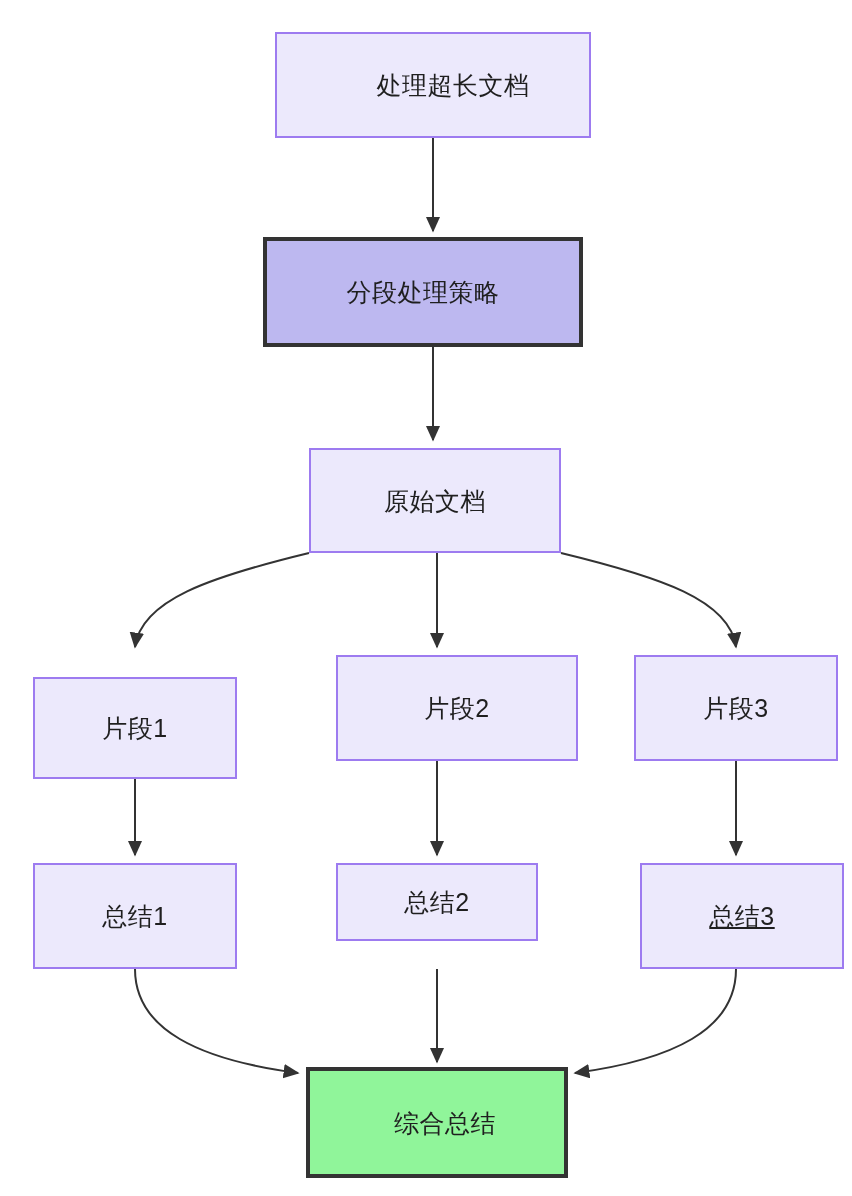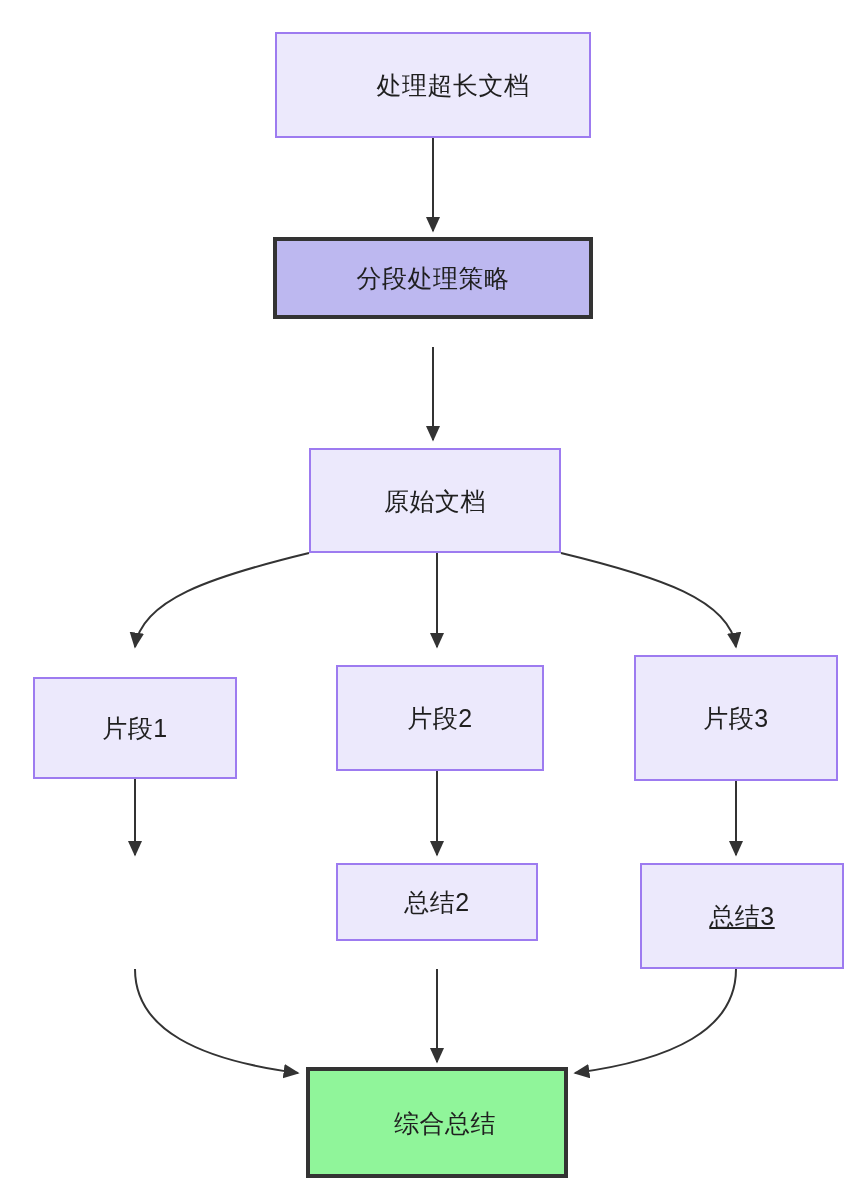--- a/index.html
+++ b/index.html
@@ -92,40 +92,43 @@
 
     <path d="M 437 969 L 437 1062" fill="none" stroke="#333333" stroke-width="2" marker-end="url(#arrowhead)"></path>
 
     <path d="M 736 969 C 736 1030, 672 1060, 575 1073" fill="none" stroke="#333333" stroke-width="2" marker-end="url(#arrowhead)"></path>
   </svg>
 
   <div class="node node-normal" style="left:275px; top:32px; width:316px; height:106px;padding-left:40px;">
     <span class="node-label">处理超长文档</span>
   </div>
 
-  <div class="node node-highlight" style="left:273px; top:237px; width:320px; height:82px;text-align:right;">
+  <div class="node node-highlight" style="left:263px; top:237px; width:320px; height:110px;text-align:right;">
     <span class="node-label">分段处理策略</span>
   </div>
 
   <div class="node node-normal" style="left:309px; top:448px; width:252px; height:105px;">
     <span class="node-label">原始文档</span>
   </div>
 
   <div class="node node-normal" style="left:33px; top:677px; width:204px; height:102px;">
     <span class="node-label">片段1</span>
   </div>
 
-  <div class="node node-normal" style="left:336px; top:655px; width:208px; height:106px;margin-top:10px;">
+  <div class="node node-normal" style="left:336px; top:655px; width:242px; height:106px;">
     <span class="node-label">片段2</span>
   </div>
 
-  <div class="node node-normal" style="left:634px; top:655px; width:204px; height:126px;">
+  <div class="node node-normal" style="left:634px; top:655px; width:204px; height:106px;">
     <span class="node-label">片段3</span>
   </div>
 
+  <div class="node node-normal" style="left:33px; top:863px; width:204px; height:106px;">
+    <span class="node-label">总结1</span>
+  </div>
 
   <div class="node node-normal" style="left:336px; top:863px; width:202px; height:78px;">
     <span class="node-label">总结2</span>
   </div>
 
   <div class="node node-normal" style="left:640px; top:863px; width:204px; height:106px;text-decoration:underline;">
     <span class="node-label">总结3</span>
   </div>
 
   <div class="node node-final" style="left:306px; top:1067px; width:262px; height:111px;">

